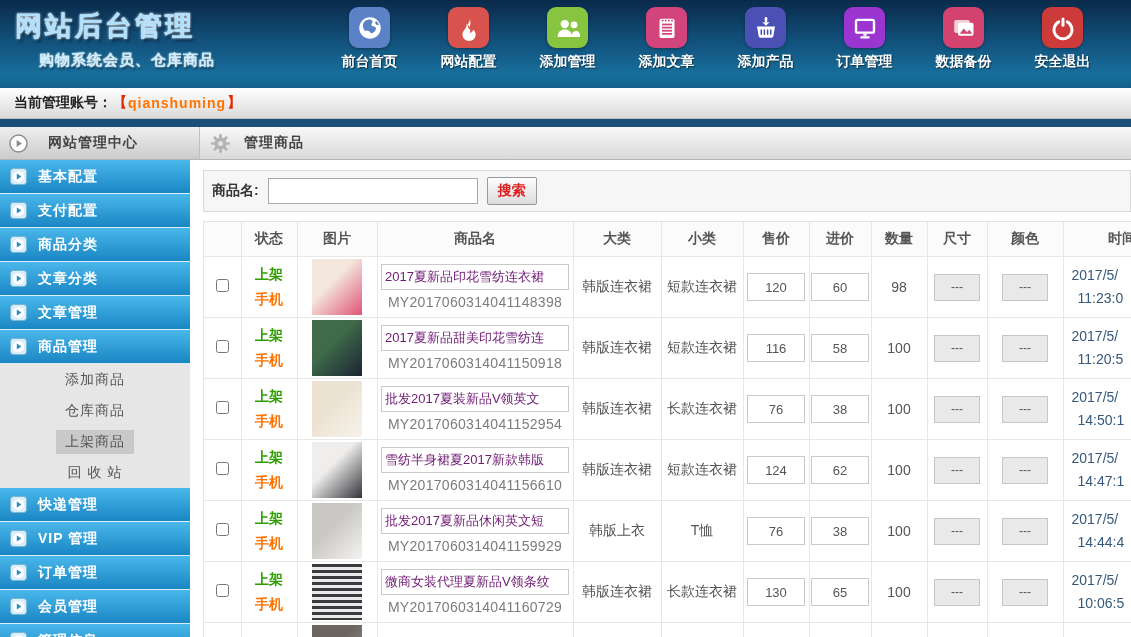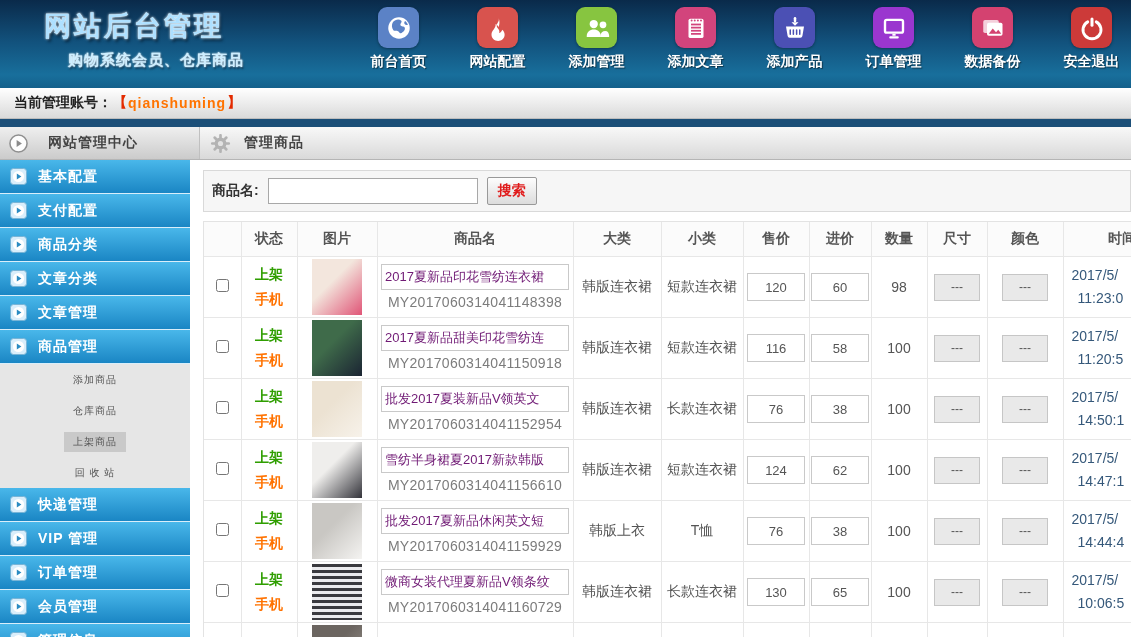--- a/index.html
+++ b/index.html
@@ -1,21 +1,21 @@
 <!DOCTYPE html>
 <html><head>
 <meta charset="utf-8">
 <style>
   html,body{margin:0;padding:0}
   body{width:1131px;height:637px;overflow:hidden;background:#fff;
        font-family:"Liberation Sans","DejaVu Sans",sans-serif;position:relative}
   
   .top-header{height:88px;background:linear-gradient(180deg,#0a2a4a 0%,#12527d 48%,#186f9c 85%,#14608b 100%);
               display:flex;align-items:flex-start}
-  .logo{width:305px;padding:8px 0 0 44px;flex:none}
+  .logo{width:305px;padding:8px 0 0 15px;flex:none}
   .logo-title{font-size:27px;font-weight:bold;color:#aee0ff;letter-spacing:3px;
               text-shadow:0 0 3px #fff,0 0 1px #fff,2px 3px 3px #07263f}
   .logo-subtitle{font-size:15px;font-weight:bold;color:#cdeeff;margin:7px 0 0 24px;letter-spacing:1px;
               text-shadow:0 0 2px #fff,1px 2px 2px #07304e}
   .top-nav{display:flex;margin-top:7px}
   .nav-item{width:99px;display:flex;flex-direction:column;align-items:center;cursor:pointer}
   .nav-ico{width:41px;height:41px;border-radius:9px;display:flex;align-items:center;justify-content:center;
            box-shadow:0 1px 3px rgba(0,0,0,.35)}
   .nav-ico svg{width:30px;height:30px;display:block}
   .nav-label{margin-top:5px;color:#fff;font-weight:bold;font-size:14px;text-shadow:1px 1px 1px rgba(0,0,0,.5)}
@@ -34,21 +34,21 @@
   .bc-title{font-size:14px;font-weight:bold;color:#444;letter-spacing:1px}
   .bc-ico svg{display:block}
   
   .main{display:flex;height:477px}
   aside{width:190px;flex:none;background:#e6e6e6;overflow:hidden}
   .side-item{height:33px;display:flex;align-items:center;gap:11px;padding-left:10px;cursor:pointer;
              background:linear-gradient(#49b7ea,#1a86c4);border-bottom:1px solid #d9eefa}
   .side-item .label{color:#fff;font-weight:bold;font-size:14px;letter-spacing:1px}
   .side-ico{width:17px;height:17px;flex:none}
   .side-ico svg{display:block;width:17px;height:17px}
-  .sub-item{height:31px;display:flex;align-items:center;justify-content:center;font-size:10px;color:#555;cursor:pointer}
+  .sub-item{height:31px;display:flex;align-items:center;justify-content:center;font-size:14px;color:#555;cursor:pointer}
   .sub-item span{padding:3px 9px;letter-spacing:1px}
   .sub-item.active span{background:#c9c9c9}
   
   .content{flex:1;background:#fff;padding-left:13px;overflow:hidden}
   .search-panel{margin-top:10px;height:40px;border:1px solid #d9d9d9;background:#f6f6f6;
                 display:flex;align-items:center;gap:9px;padding-left:8px}
   .search-label{font-size:14px;font-weight:bold;color:#333}
   .search-input{width:200px;height:24px;border:1px solid #a8a8a8;background:#fff;padding:0 4px;font-size:13px}
   .search-btn{height:28px;padding:0 10px;border:1px solid #999;background:linear-gradient(#fdfdfd,#dcdcdc);
               color:#e01b1b;font-size:14px;font-weight:bold;cursor:pointer;border-radius:2px}

